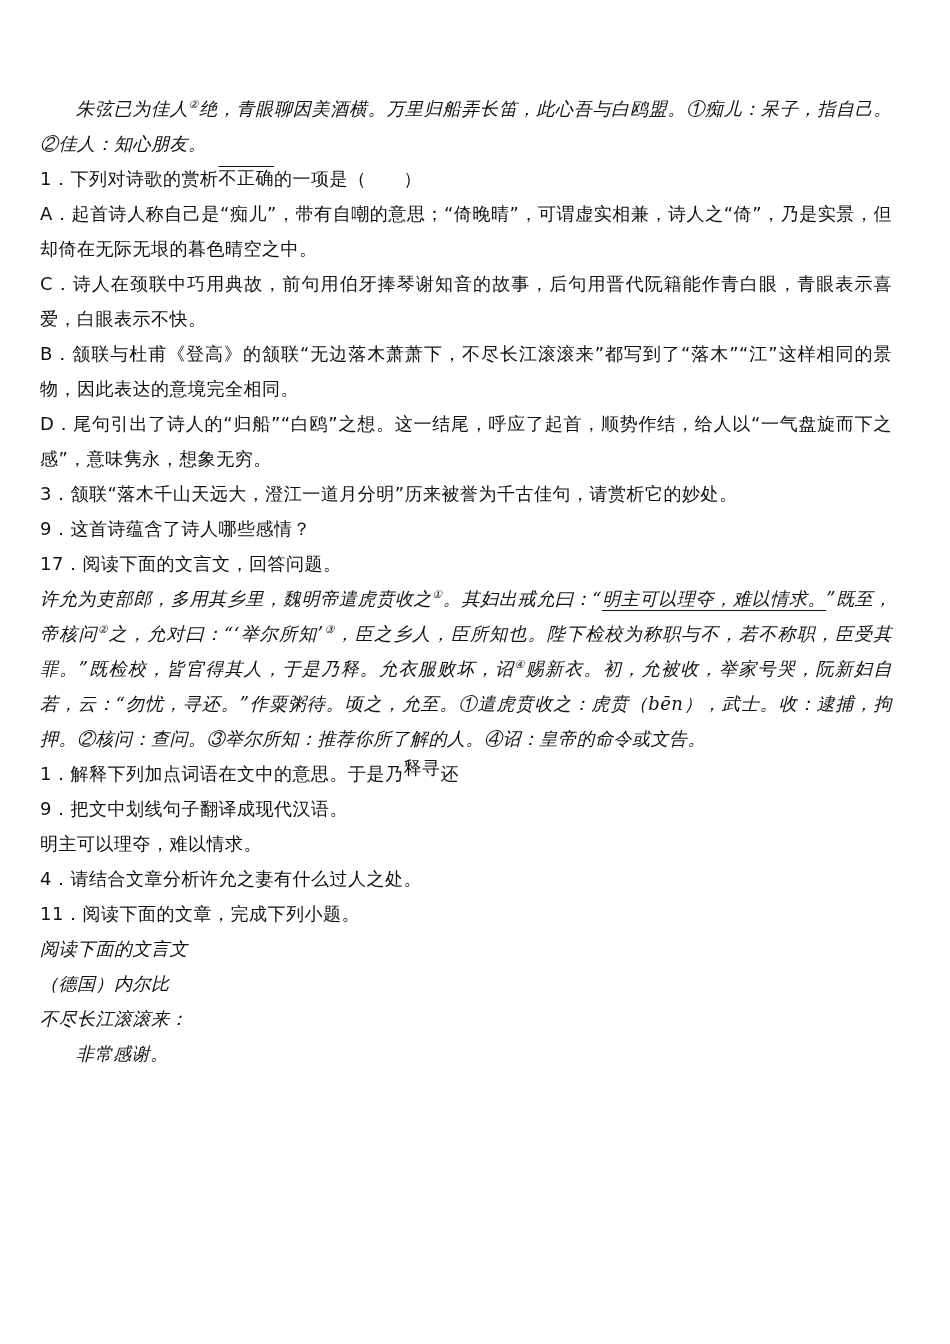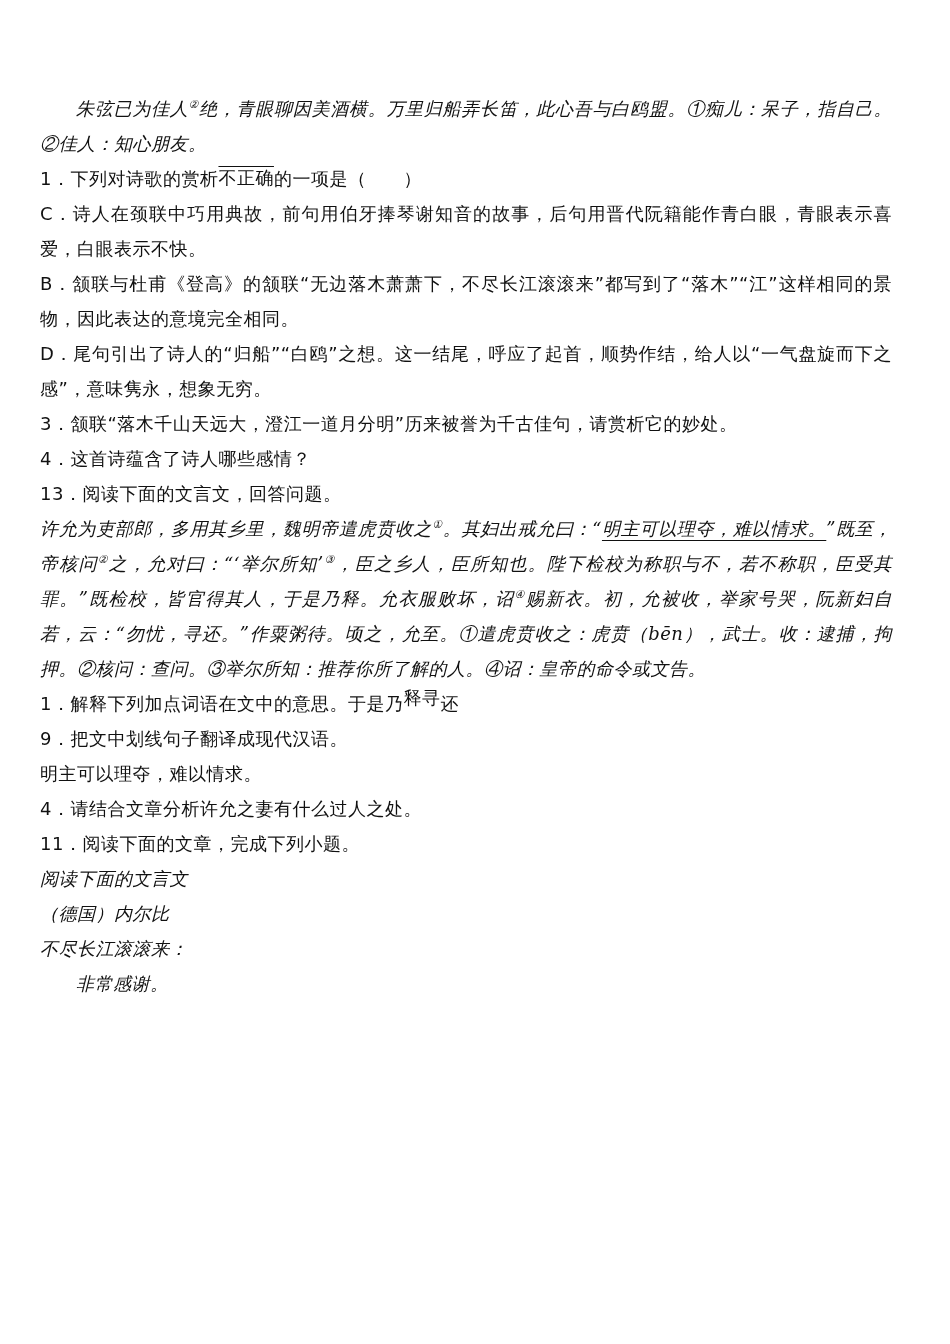--- a/index.html
+++ b/index.html
@@ -54,27 +54,28 @@
 </style>
 </head>
 <body>
 
 <div class="page">
 
   <p class="kai indent"><span>朱弦已为佳人</span><sup class="note">②</sup><span>绝，青眼聊因美酒横。万里归船弄长笛，此心吾与白鸥盟。①痴儿：呆子，指自己。②佳人：知心朋友。</span></p>
 
   <p><span>1．下列对诗歌的赏析</span><span class="ol">不正确</span><span>的一项是（　　）</span></p>
 
+  <p>A．起首诗人称自己是“痴儿”，带有自嘲的意思；“倚晚晴”，可谓虚实相兼，诗人之“倚”，乃是实景，但却倚在无际无垠的暮色晴空之中。</p>
   <p>C．诗人在颈联中巧用典故，前句用伯牙捧琴谢知音的故事，后句用晋代阮籍能作青白眼，青眼表示喜爱，白眼表示不快。</p>
   <p>B．颔联与杜甫《登高》的颔联“无边落木萧萧下，不尽长江滚滚来”都写到了“落木”“江”这样相同的景物，因此表达的意境完全相同。</p>
   <p>D．尾句引出了诗人的“归船”“白鸥”之想。这一结尾，呼应了起首，顺势作结，给人以“一气盘旋而下之感”，意味隽永，想象无穷。</p>
 
   <p>3．颔联“落木千山天远大，澄江一道月分明”历来被誉为千古佳句，请赏析它的妙处。</p>
-  <p>4．这首诗蕴含了诗人哪些感情？</p>
-  <p>13．阅读下面的文言文，回答问题。</p>
+  <p>9．这首诗蕴含了诗人哪些感情？</p>
+  <p>17．阅读下面的文言文，回答问题。</p>
 
   <p class="kai"><span>许允为吏部郎，多用其乡里，魏明帝遣虎贲收之</span><sup class="note">①</sup><span>。其妇出戒允曰：“</span><span class="ul">明主可以理夺，难以情求。</span><span>”既至，帝核问</span><sup class="note">②</sup><span>之，允对曰：“‘举尔所知’</span><sup class="note">③</sup><span>，臣之乡人，臣所知也。陛下检校为称职与不，若不称职，臣受其罪。”既检校，皆官得其人，于是乃释。允衣服败坏，诏</span><sup class="note">④</sup><span>赐新衣。初，允被收，举家号哭，阮新妇自若，云：“勿忧，寻还。”作粟粥待。顷之，允至。①遣虎贲收之：虎贲（bēn），武士。收：逮捕，拘押。②核问：查问。③举尔所知：推荐你所了解的人。④诏：皇帝的命令或文告。</span></p>
 
   <p><span>1．解释下列加点词语在文中的意思。于是乃</span><span class="raised">释</span><span class="raised">寻</span><span>还</span></p>
 
   <p>9．把文中划线句子翻译成现代汉语。</p>
   <p>明主可以理夺，难以情求。</p>
   <p>4．请结合文章分析许允之妻有什么过人之处。</p>
 
   <p>11．阅读下面的文章，完成下列小题。</p>

